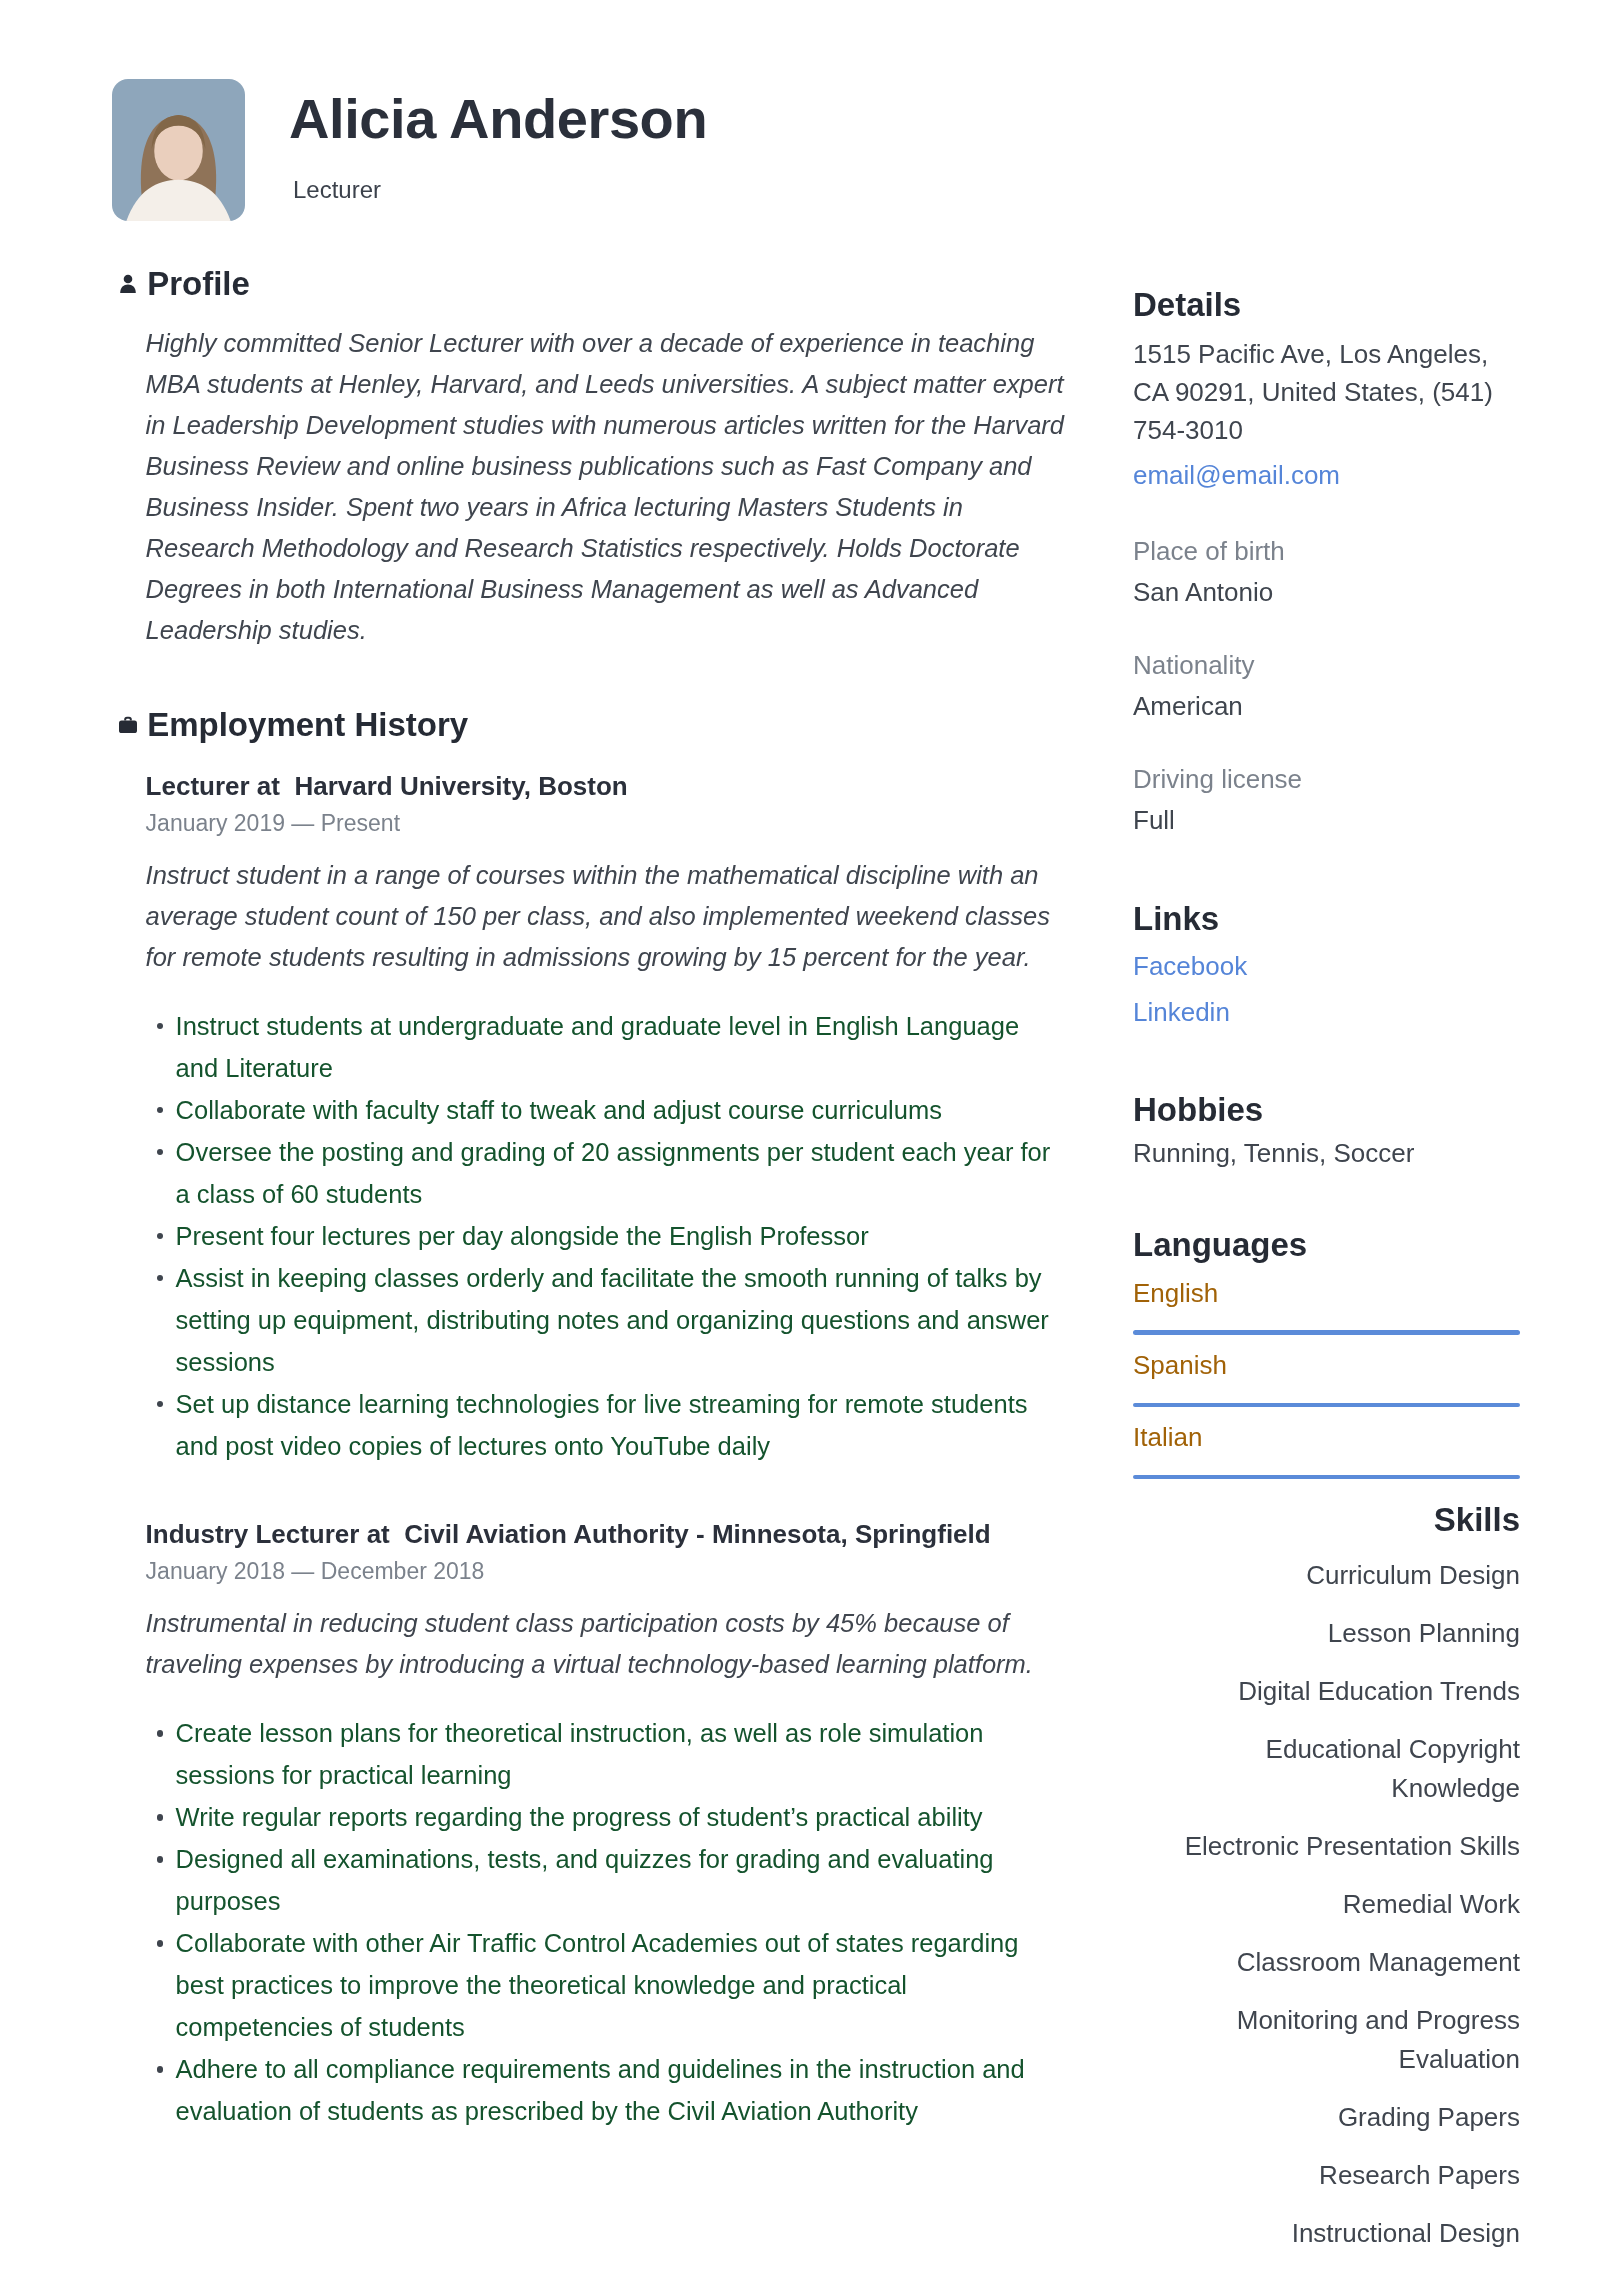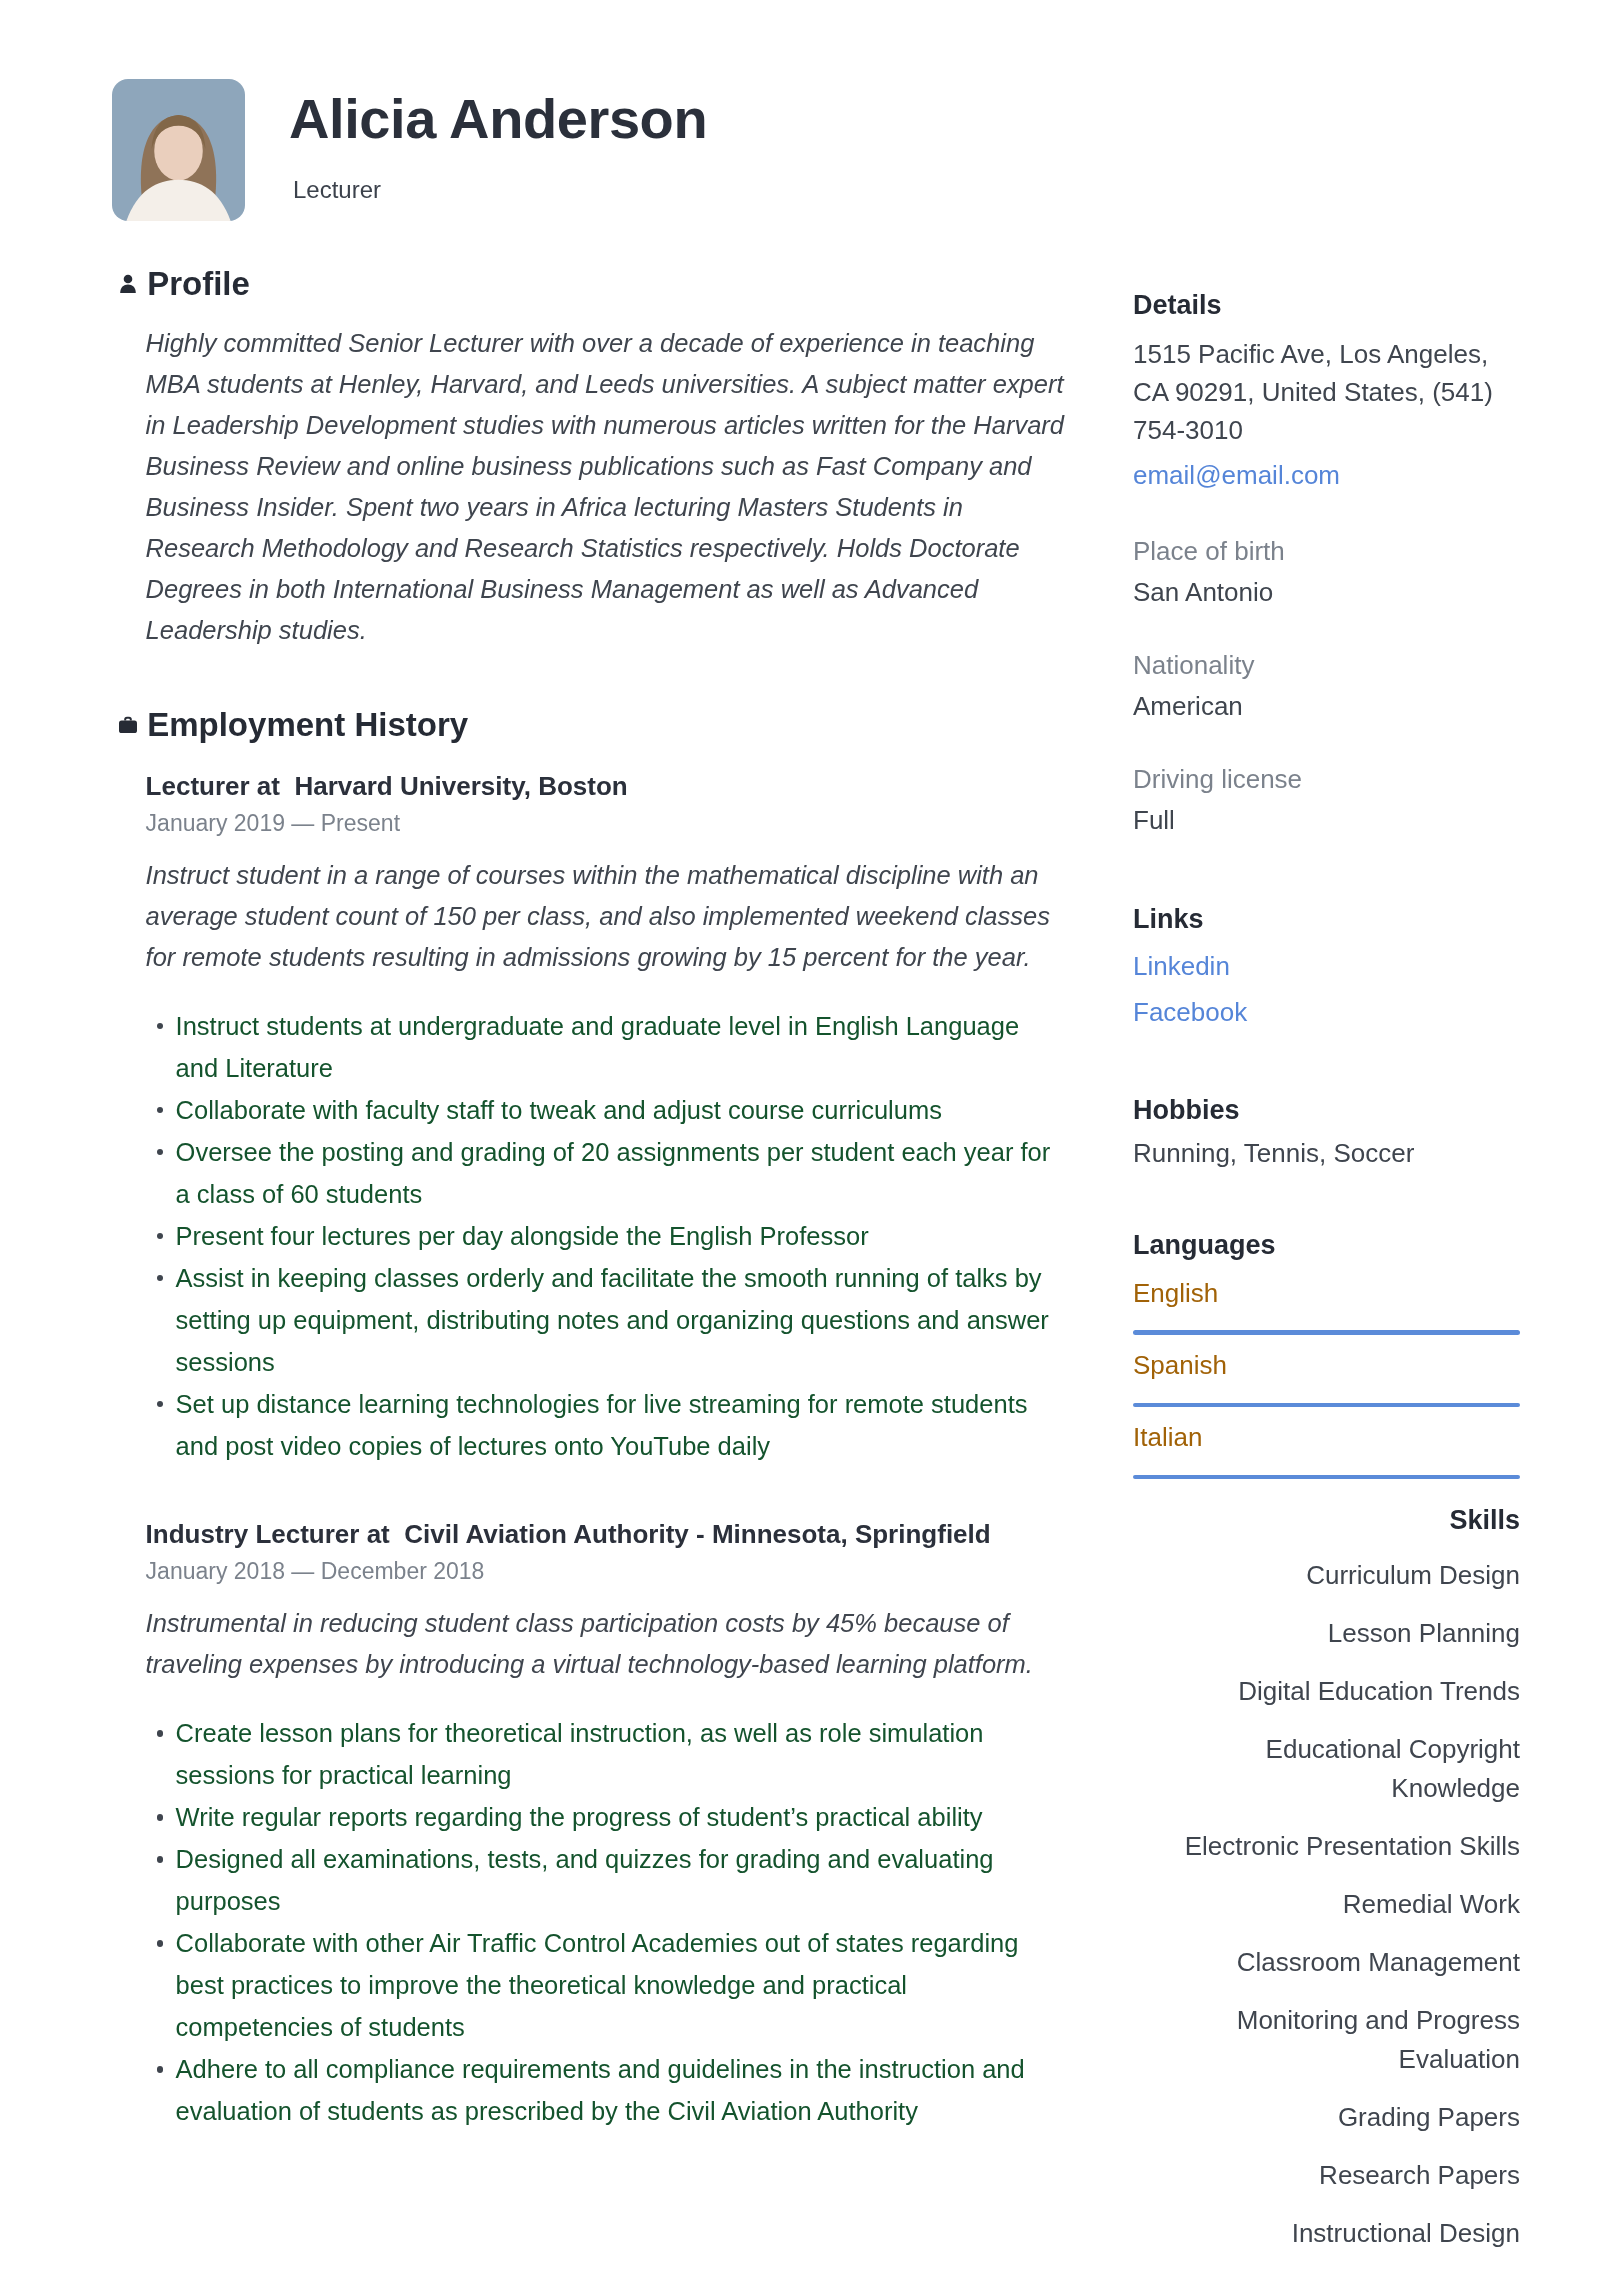--- a/index.html
+++ b/index.html
@@ -45,21 +45,21 @@
   .bullets li{
     position:relative;padding-left:30px;
     font-size:25.5px;line-height:42px;color:#14532d;
   }
   .bullets li::before{
     content:"";position:absolute;left:11.6px;top:18px;
     width:6.3px;height:6.3px;border-radius:50%;background:#3f454e;
   }
   
   .sidebar{position:absolute;left:1133px;top:288px;width:387px;}
-  .side-h{font-size:27px;font-weight:bold;color:#262b35;line-height:34px;margin:0;}
+  .side-h{font-size:33px;font-weight:bold;color:#262b35;line-height:34px;margin:0;}
   .side-text{font-size:26px;line-height:38px;color:#3f454e;margin:0;}
   .side-label{font-size:26px;line-height:32px;color:#7b828c;margin:0;}
   .address{margin-top:12.5px;}
   .email-link{display:inline-block;margin-top:7.2px;font-size:26px;line-height:38px;color:#5585d8;text-decoration:none;}
   .pair{margin-top:41px;}
   .pair .side-text{margin-top:9px;line-height:32px;}
   .links-sec{margin-top:66px;}
   .side-link{display:block;font-size:26px;line-height:40px;color:#5585d8;text-decoration:none;margin-top:5.4px;}
   .links-sec .side-link:first-of-type{margin-top:10.7px;}
   .hobbies-sec{margin-top:61px;}
@@ -162,22 +162,22 @@
       <p class="side-text">American</p>
     </div>
 
     <div class="pair">
       <p class="side-label">Driving license</p>
       <p class="side-text">Full</p>
     </div>
 
     <div class="links-sec">
       <h3 class="side-h">Links</h3>
+      <a class="side-link" href="#">Facebook</a>
       <a class="side-link" href="#">Linkedin</a>
-      <a class="side-link" href="#">Facebook</a>
     </div>
 
     <div class="hobbies-sec">
       <h3 class="side-h">Hobbies</h3>
       <p class="side-text">Running, Tennis, Soccer</p>
     </div>
 
     <div class="langs-sec">
       <h3 class="side-h">Languages</h3>
       <div class="lang">

